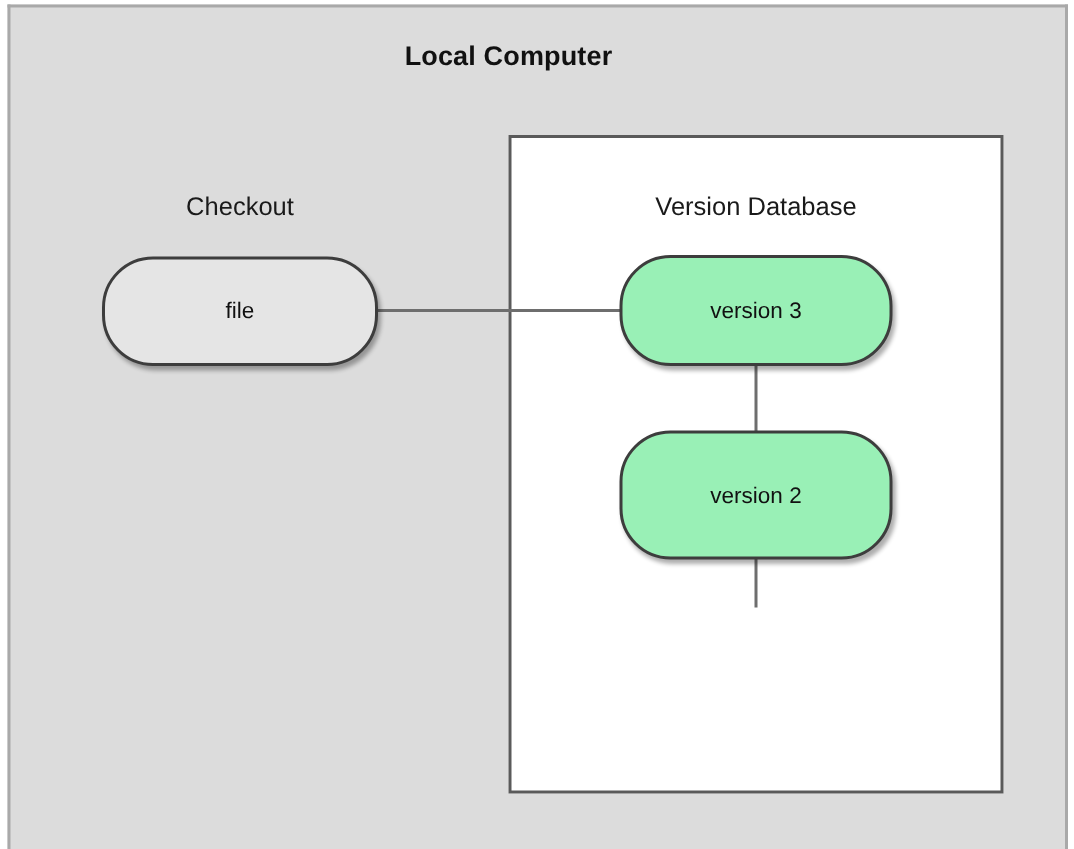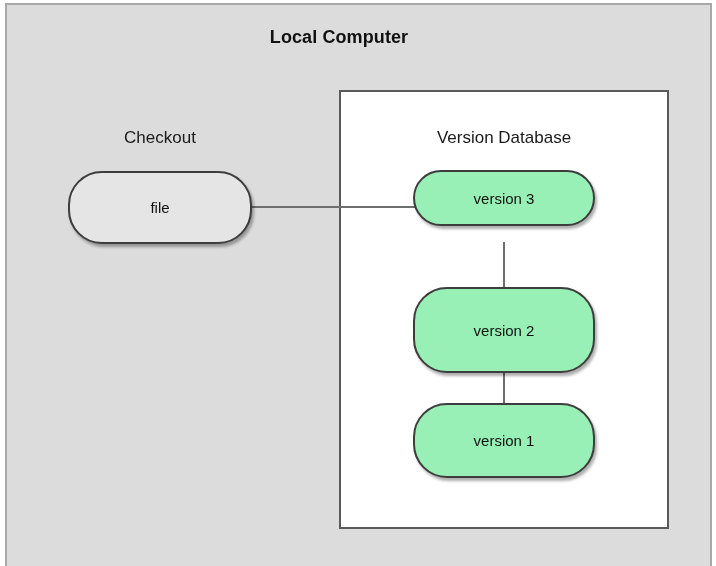--- a/index.html
+++ b/index.html
@@ -90,21 +90,21 @@
     justify-content: center;
     font-size: 15px;
     color: #111111;
     box-shadow: 2px 3px 3px rgba(0,0,0,0.32);
     z-index: 3;
   }
   .node-blue  { background: #e5e5e5; }
   .node-green { background: #99f0b6; }
 
   .node-file     { left: 68px;  top: 171px; width: 184px; height: 73px; }
-  .node-version3 { left: 413px; top: 170px; width: 182px; height: 56px; }
+  .node-version3 { left: 413px; top: 170px; width: 182px; height: 74px; }
   .node-version2 { left: 413px; top: 287px; width: 182px; height: 86px; }
   .node-version1 { left: 413px; top: 403px; width: 182px; height: 75px; }
 
   
   .edge {
     position: absolute;
     background: #6e6e6e;
     z-index: 1;
   }
   .edge-h { height: 2px; }
@@ -138,17 +138,14 @@
   </div>
 
   <div class="node node-green node-version3">
     <span>version 3</span>
   </div>
 
   <div class="node node-green node-version2">
     <span>version 2</span>
   </div>
 
-  <div class="node node-green node-version1">
-    <span>version 1</span>
-  </div>
 
 </div>
 
 </body></html>

